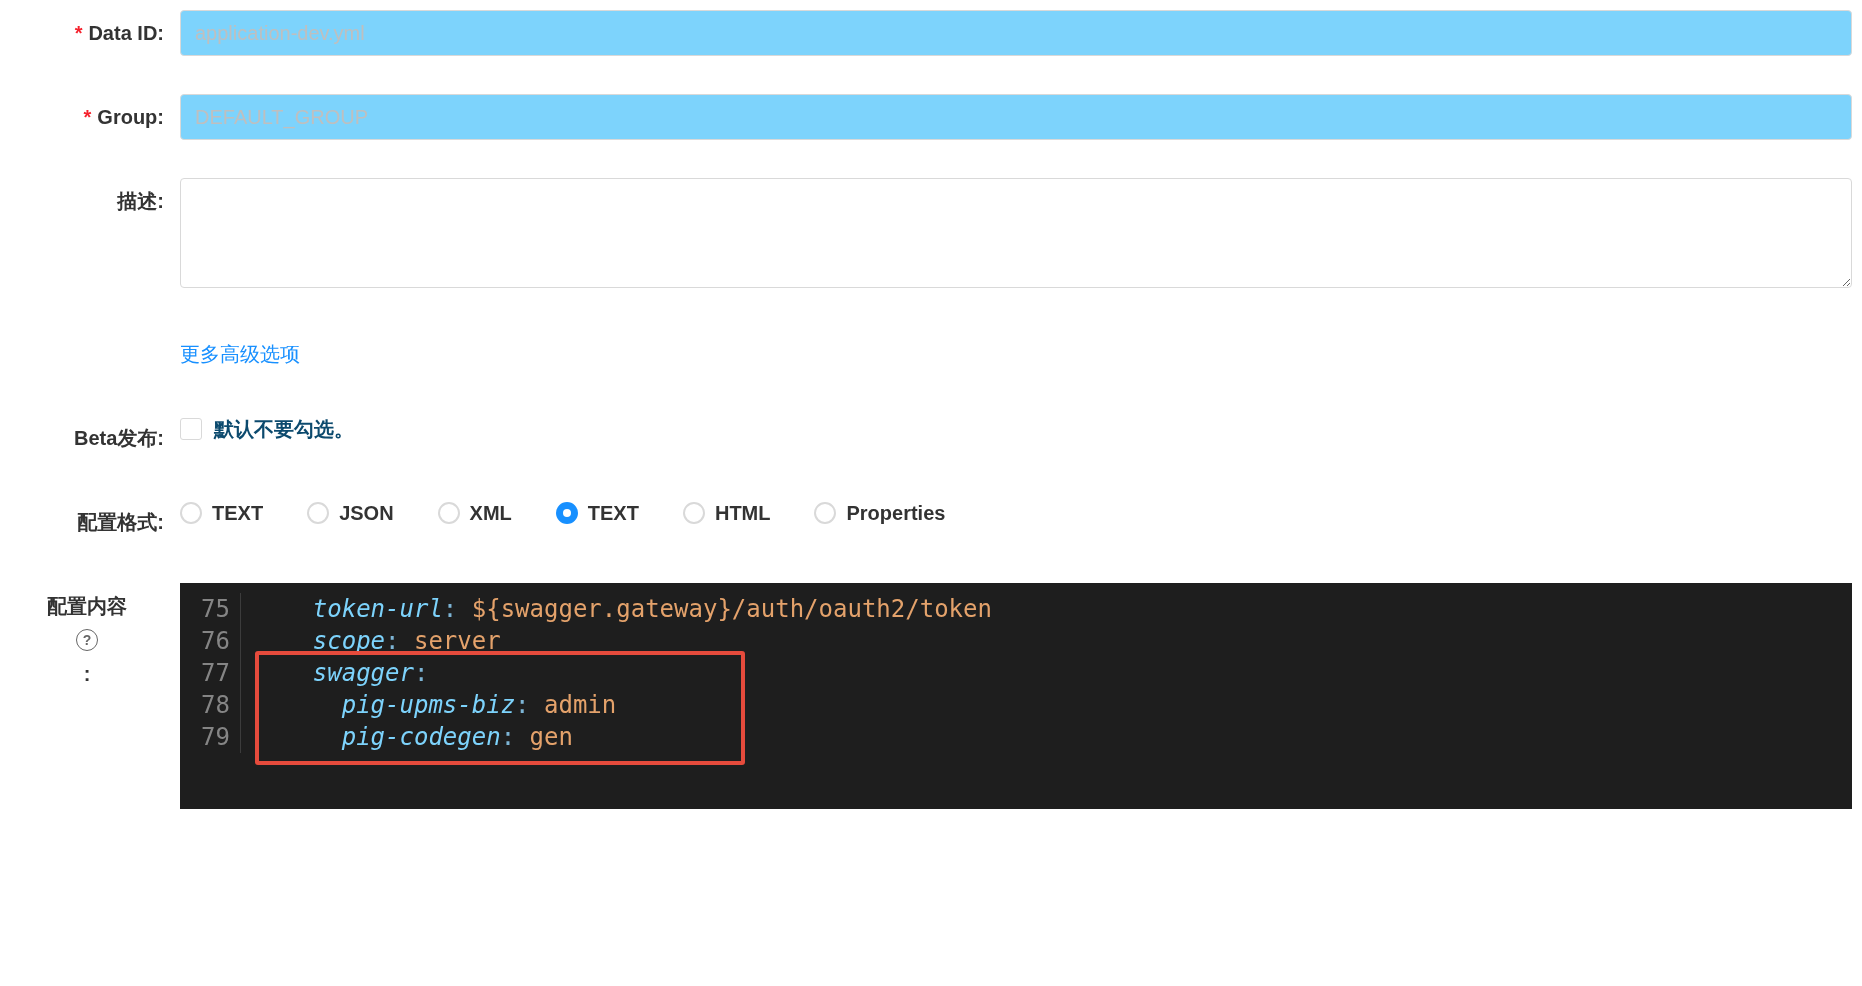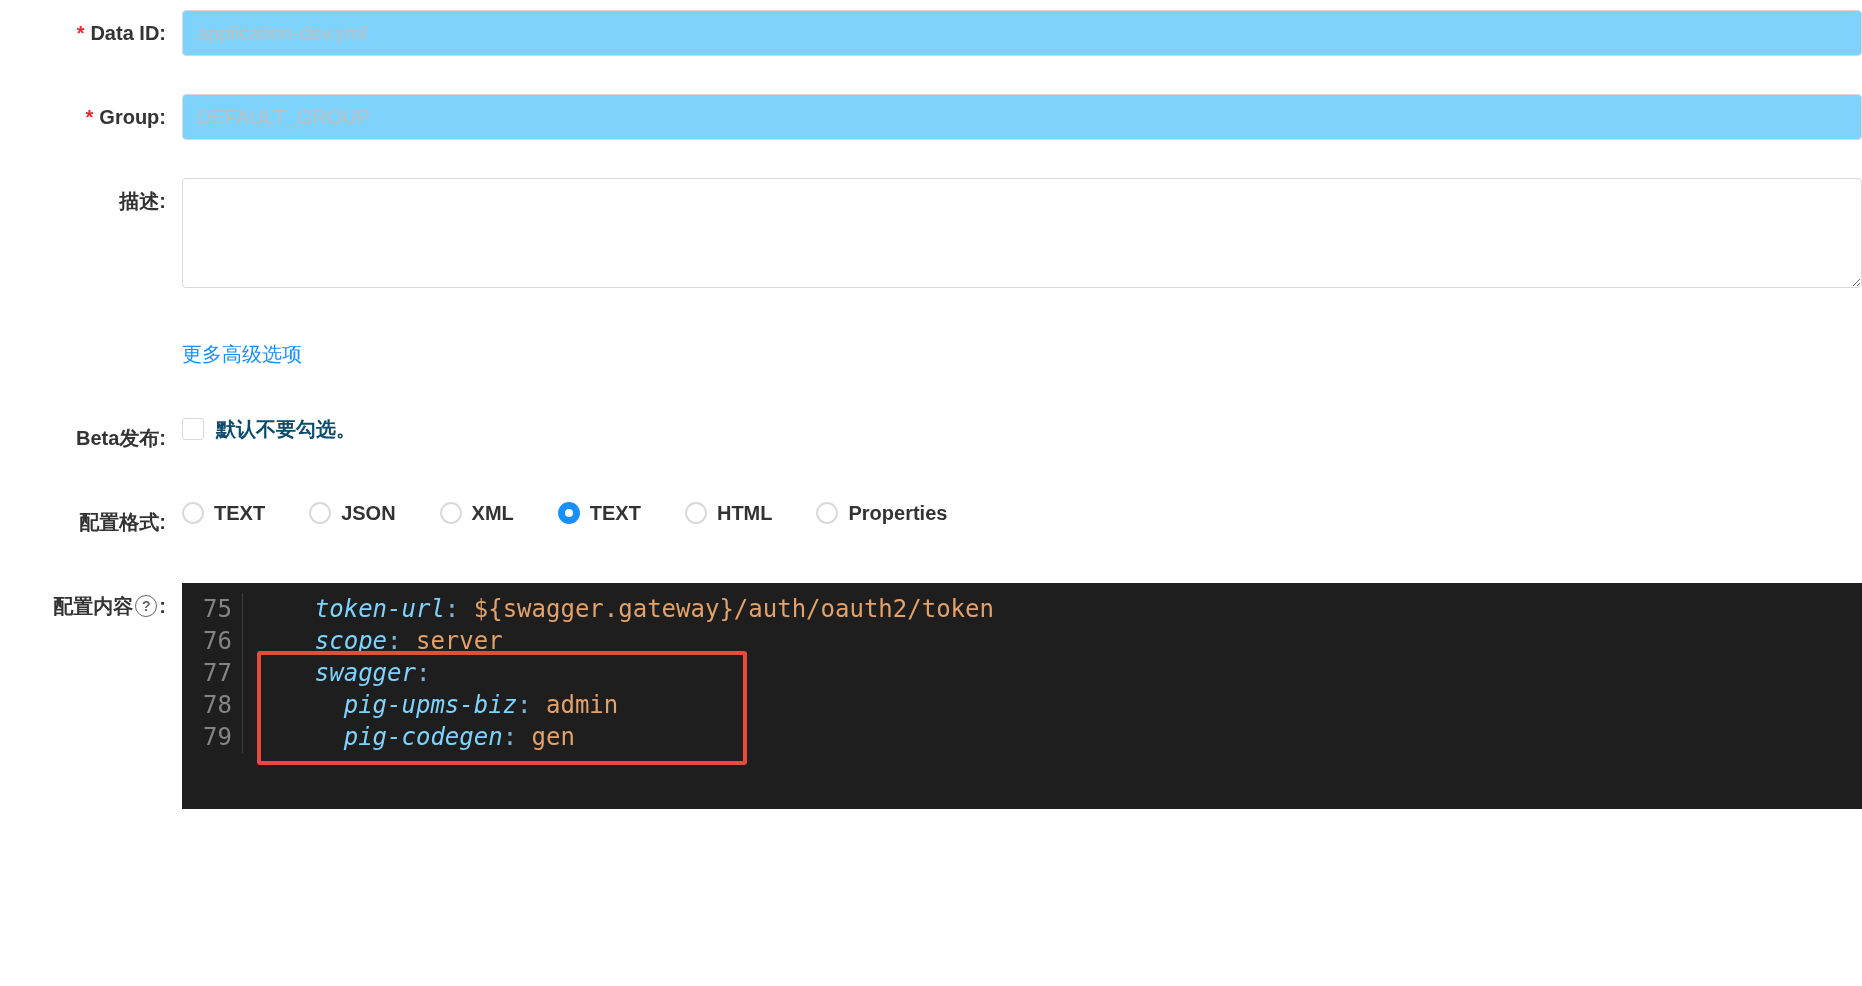--- a/index.html
+++ b/index.html
@@ -7,22 +7,21 @@
       margin: 0;
       padding: 0;
     }
     body {
       font-family: -apple-system, BlinkMacSystemFont, "Segoe UI", "PingFang SC", "Microsoft YaHei", sans-serif;
       background: #fff;
       color: #333;
       font-size: 19px;
     }
     .form-container {
-      padding: 10px 0;
-      margin-left: 12px;
+      padding: 10px 10px;
     }
     .form-row {
       display: flex;
       align-items: flex-start;
       margin-bottom: 38px;
     }
     .form-label {
       width: 170px;
       text-align: right;
       padding-right: 16px;
@@ -127,20 +126,21 @@
     .radio-label {
       font-weight: 600;
       font-size: 20px;
       color: #333;
     }
     .content-label {
       display: flex;
       align-items: center;
       justify-content: flex-end;
       line-height: 46px;
+      flex-direction: column;
     }
     .help-icon {
       display: inline-flex;
       align-items: center;
       justify-content: center;
       width: 22px;
       height: 22px;
       border: 1.5px solid #666;
       border-radius: 50%;
       font-size: 14px;

